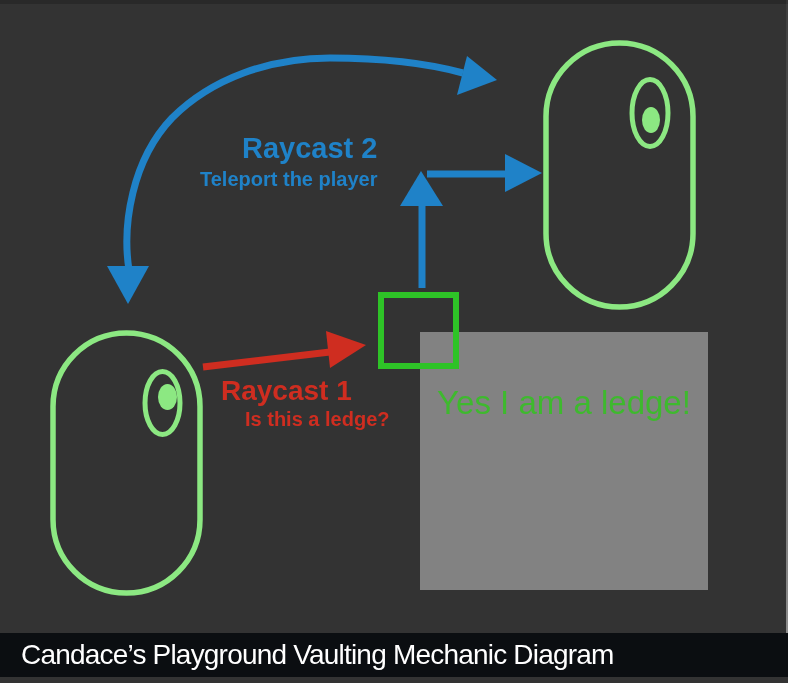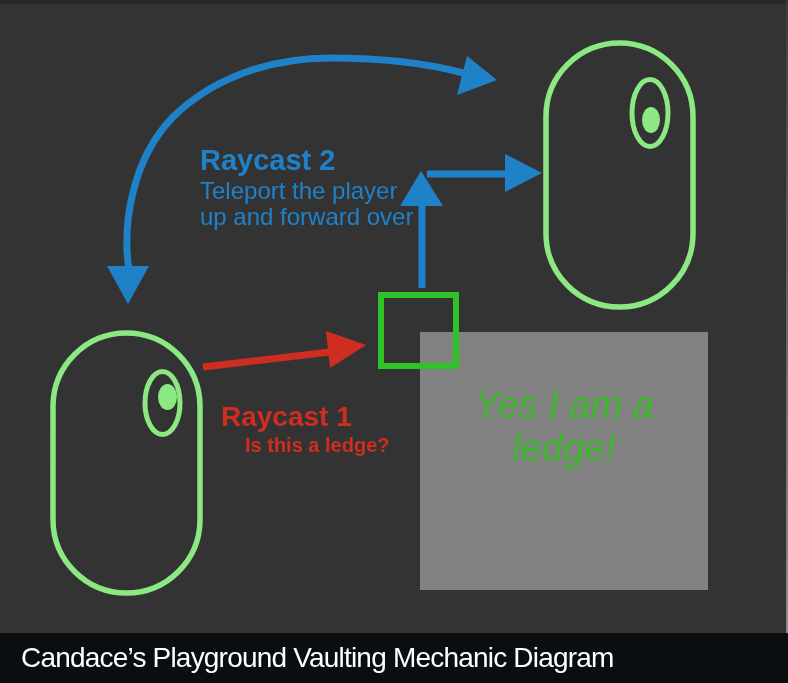--- a/index.html
+++ b/index.html
@@ -27,43 +27,43 @@
   .pupil-fill    { fill: var(--player-green, #8ce882); }
   .blue-line     { fill: none; stroke: var(--arrow-blue, #1f82c8); stroke-width: 7px; }
   .blue-fill     { fill: var(--arrow-blue, #1f82c8); }
   .red-line      { fill: none; stroke: var(--arrow-red, #cf2d20); stroke-width: 7px; }
   .red-fill      { fill: var(--arrow-red, #cf2d20); }
   .square-stroke { fill: none; stroke: var(--square-green, #2ec327); stroke-width: 6px; }
   .ledge-fill    { fill: var(--ledge-gray, #828282); }
 
   
   .raycast2-block {
-    position: absolute; left: 200px; top: 144px;
+    position: absolute; left: 200px; top: 132px;
     color: var(--arrow-blue, #1f82c8);
+    text-align: right;
   }
   .raycast2-title { font-size: 29px; font-weight: bold; line-height: 32px; margin-bottom: 2px; }
-  .raycast2-line  { font-size: 24px; font-weight: normal; line-height: 26px; }
+  .raycast2-line  { font-size: 20px; font-weight: bold; line-height: 26px; }
 
   .raycast1-block {
-    position: absolute; left: 221px; top: 402px;
+    position: absolute; left: 221px; top: 376px;
     color: var(--arrow-red, #cf2d20);
   }
   .raycast1-title    { font-size: 28px; font-weight: bold; line-height: 30px; }
   .raycast1-question { font-size: 20px; font-weight: bold; line-height: 24px; margin-top: 1px; margin-left: 24px; }
 
   .ledge-label {
     position: absolute; left: 420px; top: 384px; width: 288px;
     text-align: center;
-    font-size: 38px;
+    font-size: 33px;
     color: var(--ledge-text-green, #3eb92e);
-    font-style: italic;
   }
 
   .footer-bar {
-    position: absolute; left: 0; top: 633px; width: 788px; height: 50px;
+    position: absolute; left: 0; top: 633px; width: 788px; height: 44px;
     background: var(--footer-bg, #0b0e11);
     display: flex; align-items: center;
   }
   .footer-title {
     color: var(--footer-text, #ffffff);
     font-size: 28px;
     letter-spacing: -0.8px;
     padding-left: 21px;
     white-space: nowrap;
   }
@@ -113,21 +113,20 @@
       <ellipse class="eye-stroke" cx="650" cy="113" rx="18" ry="33.5"></ellipse>
       <ellipse class="pupil-fill" cx="651" cy="120" rx="9" ry="13"></ellipse>
     </g>
   </svg>
 
   <div class="right-edge-line"></div>
 
   <div class="raycast2-block">
     <div class="raycast2-title">Raycast 2</div>
     <div class="raycast2-line">Teleport the player</div>
-    <div class="raycast2-line">up and forward over</div>
   </div>
 
   <div class="raycast1-block">
     <div class="raycast1-title">Raycast 1</div>
     <div class="raycast1-question">Is this a ledge?</div>
   </div>
 
   <div class="ledge-label">Yes I am a ledge!</div>
 
   <div class="footer-bar">

